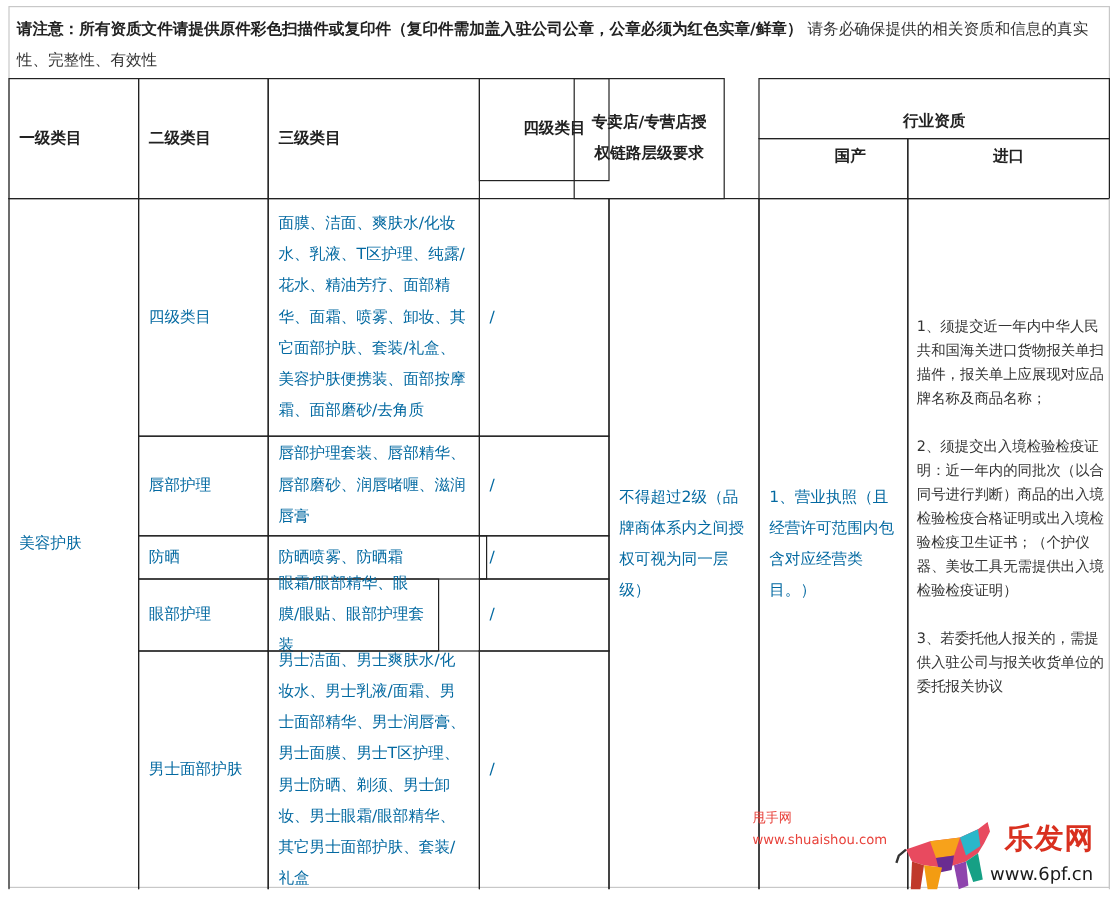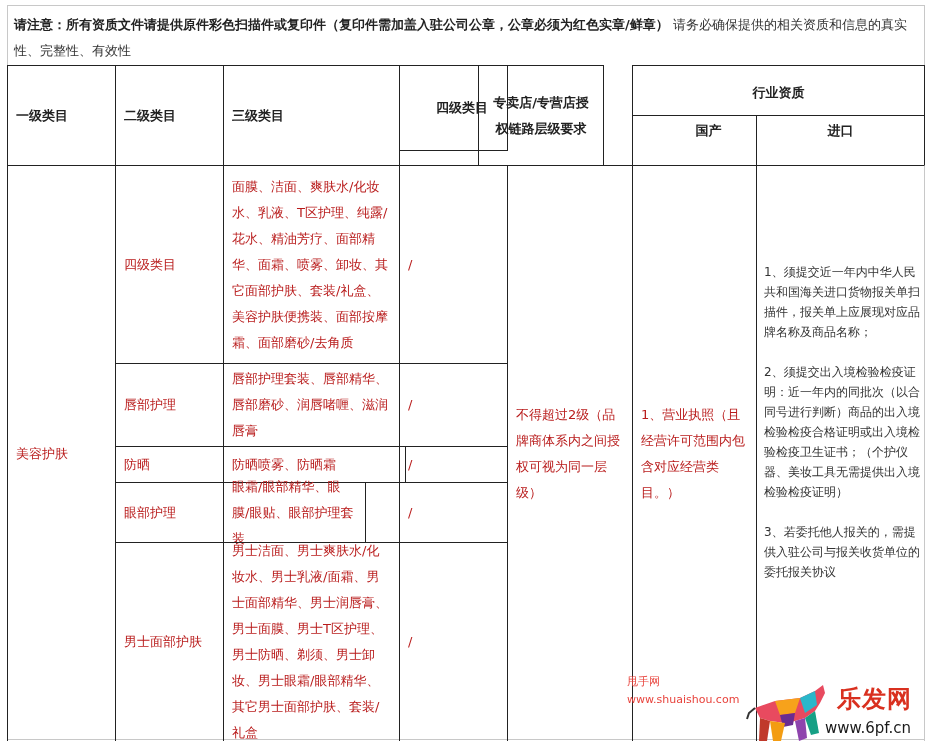--- a/index.html
+++ b/index.html
@@ -37,21 +37,21 @@
     .notice .bold {
       font-weight: bold;
       color: #222;
     }
     .cell {
       position: absolute;
       box-sizing: border-box;
       border: 1px solid #222;
       line-height: 26px;
       font-size: 13px;
-      color: #b91c1c;
+      color: #0369a1;
       display: flex;
       align-items: center;
       padding: 0 8px;
       background: transparent;
     }
     .cell.center { justify-content: center; }
     .cell.top { align-items: flex-start; padding-top: 8px; }
     .cell .txt { display: block; }
     .hdr { font-weight: bold; color: #222; }
     .imp-text {
@@ -116,21 +116,21 @@
 </div>
 <div class="cell hdr" style="left:223px; top:65px; width:177px; height:101px;">
   <span class="txt">三级类目</span>
 </div>
 <div class="cell hdr" style="left:399px; top:65px; width:109px; height:86px;padding-left:36px;">
   <span class="txt">四级类目</span>
 </div>
 <div class="cell hdr" style="left:478px; top:65px; width:126px; height:101px;text-align:center;">
   <span class="txt">专卖店/专营店授权链路层级要求</span>
 </div>
-<div class="cell hdr center" style="left:632px; top:65px; width:293px; height:51px; align-items:center; padding-top:4px;">
+<div class="cell hdr center" style="left:632px; top:65px; width:293px; height:51px; align-items:flex-end; padding-top:4px;">
   <span class="txt">行业资质</span>
 </div>
 <div class="cell hdr center top" style="left:632px; top:115px; width:125px; height:51px; padding-top:2px;padding-left:36px;">
   <span class="txt">国产</span>
 </div>
 <div class="cell hdr center top" style="left:756px; top:115px; width:169px; height:51px; padding-top:2px;">
   <span class="txt">进口</span>
 </div>
 
 <div class="cell" style="left:7px; top:165px; width:109px; height:576px; border-bottom:none;">

